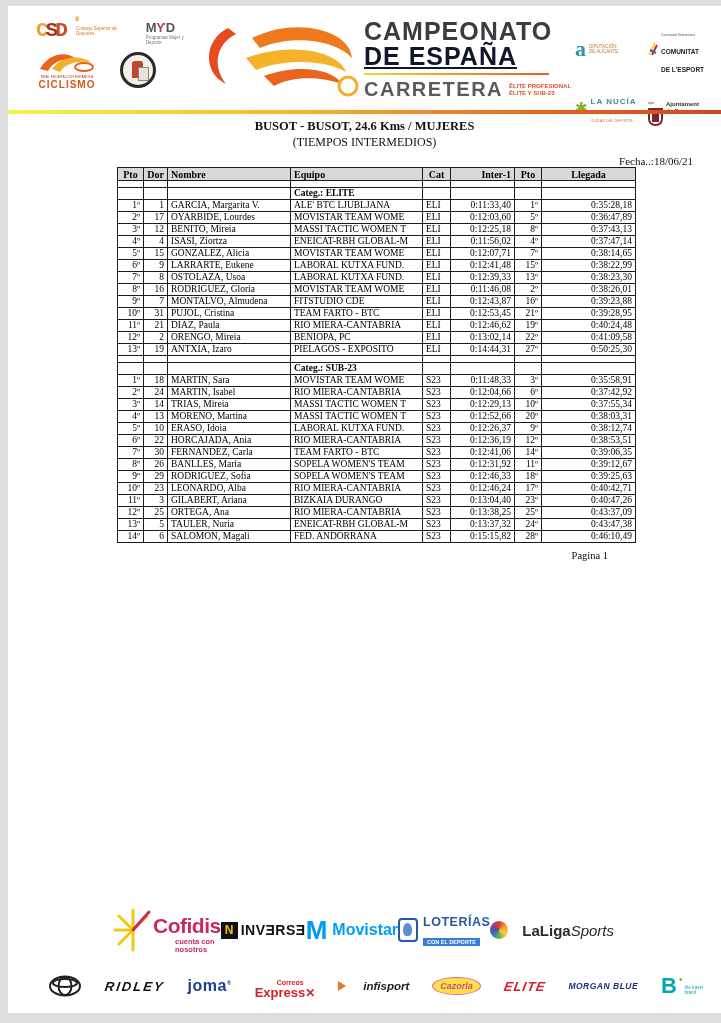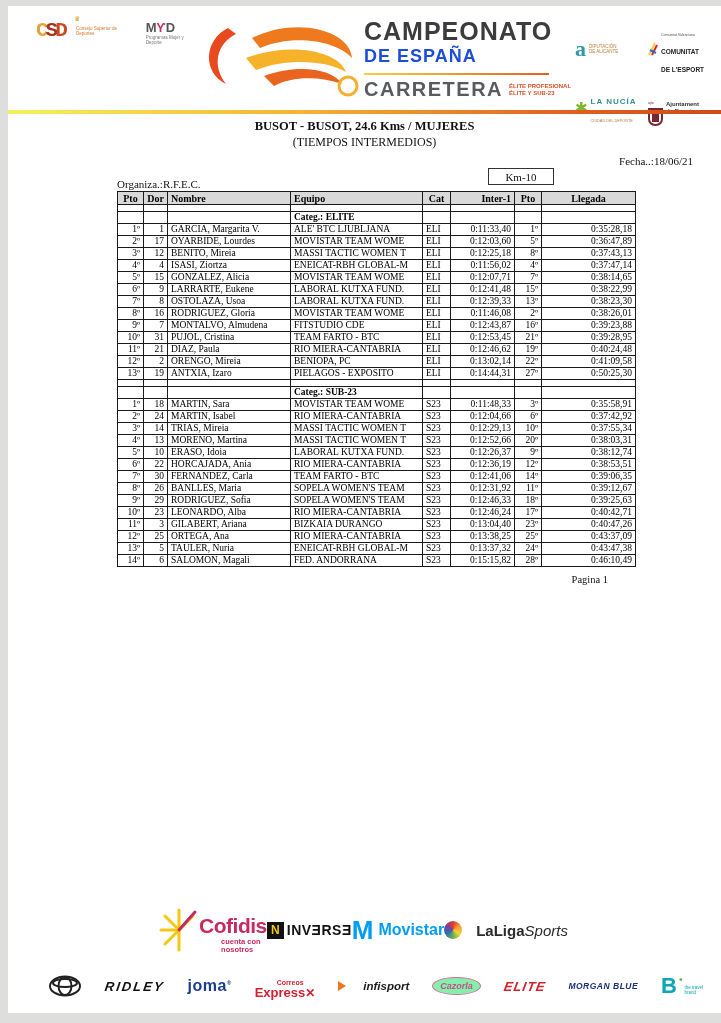--- a/index.html
+++ b/index.html
@@ -26,21 +26,21 @@
   .rfec-small { font-family:"Liberation Sans",sans-serif; font-size:3.5px; color:#b5451f; }
   .rfec-big { font-family:"Liberation Sans",sans-serif; font-weight:bold; font-size:10px; letter-spacing:1px; color:#d45a1e; }
   .crest { width:36px; height:36px; border-radius:50%; border:3.5px solid #2a2a2a; background:#f6efe8; position:relative; }
   .crest:before { content:""; position:absolute; left:9px; top:6px; width:11px; height:17px; background:#c2452f; border-radius:3px 3px 0 0; }
   .crest:after { content:""; position:absolute; left:15px; top:12px; width:9px; height:12px; background:#e8e2d8; border:1px solid #888; }
 
   .hdr-center { position:absolute; left:192px; top:8px; display:flex; align-items:center; }
   .swoosh { width:160px; height:92px; }
   .title-block { margin-left:4px; font-family:"Liberation Sans",sans-serif; }
   .title-l1 { font-size:25px; font-weight:bold; color:#3c3c3e; letter-spacing:1px; line-height:25px; }
-  .title-l2 { font-size:18px; font-weight:bold; color:#1d4ed8; letter-spacing:1px; line-height:25px; }
+  .title-l2 { font-size:25px; font-weight:bold; color:#0f172a; letter-spacing:1px; line-height:25px;text-decoration:underline; }
   .title-rule { height:2px; width:185px; margin:4px 0 3px 0; background:linear-gradient(90deg,#f3d23a,#e2611f); }
   .title-row3 { display:flex; align-items:center; gap:6px; }
   .title-l3 { font-size:20px; font-weight:bold; color:#5a5b5e; letter-spacing:1.5px; }
   .title-sub { font-size:6px; font-weight:bold; color:#d94f28; line-height:7px; }
 
   .hdr-right { position:absolute; right:6px; top:16px; width:140px; display:grid; grid-template-columns:1fr 1fr; row-gap:14px; column-gap:6px; font-family:"Liberation Sans",sans-serif; }
   .mini { display:flex; align-items:center; gap:3px; }
   .ali-a { color:#2e9aa6; font-size:22px; font-weight:bold; font-family:"Liberation Serif",serif; line-height:20px; }
   .ali-txt { font-size:4.5px; color:#c07a3a; line-height:5.5px; }
   .com-slash { width:10px; height:16px; }
@@ -106,21 +106,21 @@
   .ridley { font-weight:bold; font-style:italic; font-size:13px; letter-spacing:2px; color:#111; transform:skewX(-8deg); }
   .joma { color:#1b3f8f; font-weight:bold; font-size:16px; letter-spacing:0.5px; }
   .joma sup { font-size:6px; }
   .correos { text-align:left; line-height:9px; }
   .correos .l1 { color:#d5202e; font-size:7px; font-weight:bold; margin-left:22px; }
   .correos .l2 { color:#d5202e; font-size:13px; font-weight:bold; }
   .correos .x { color:#d5202e; font-size:12px; font-weight:bold; }
   .infisport { display:flex; align-items:center; gap:17px; }
   .inf-tri { width:0; height:0; border-left:8px solid #e87b1e; border-top:5px solid transparent; border-bottom:5px solid transparent; }
   .inf-name { color:#1a1a1a; font-weight:bold; font-style:italic; font-size:11.5px; }
-  .cazorla { border:1.5px solid #d66a9e; border-radius:50%; padding:3px 7px; color:#c74f8c; font-size:9px; font-weight:bold; font-style:italic; background:#86efac; }
+  .cazorla { border:1.5px solid #d66a9e; border-radius:50%; padding:3px 7px; color:#c74f8c; font-size:9px; font-weight:bold; font-style:italic; background:#fde047; }
   .elite { color:#d5202e; font-weight:800; font-style:italic; font-size:13px; letter-spacing:1px; transform:skewX(-10deg); }
   .morgan { color:#1a2f7a; font-weight:800; font-style:italic; font-size:8.5px; letter-spacing:0.5px; }
   .btravel { display:flex; align-items:flex-start; gap:2px; }
   .bt-b { color:#0aa6b7; font-size:22px; font-weight:bold; line-height:20px; }
   .bt-dot { color:#6ab04c; font-size:10px; line-height:8px; }
   .bt-txt { font-size:4.5px; color:#0aa6b7; line-height:5px; margin-top:9px; }
 </style>
 </head>
 <body>
 
@@ -133,20 +133,32 @@
         <div class="hdr-left-row1">
           <div class="csd">
             <div class="csd-crown">♛</div>
             <div class="csd-mark"><span class="c1">C</span><span class="c2">S</span><span class="c3">D</span></div>
             <div class="csd-txt">Consejo Superior de Deportes</div>
           </div>
           <div class="myd">
             <div class="myd-mark"><span>M</span><span class="fig">ϒ</span><span>D</span></div>
             <div class="myd-txt">Programas Mujer y Deporte</div>
           </div>
+        </div>
+        <div class="hdr-left-row2">
+          <div class="rfec">
+            <svg class="rfec-swoosh" viewBox="0 0 62 26">
+              <path d="M4 20 C 14 2, 34 2, 42 12 C 34 8, 18 10, 12 22 Z" fill="#e8641f"></path>
+              <path d="M16 20 C 26 6, 46 6, 56 14 C 46 11, 30 13, 24 23 Z" fill="#f3b02c"></path>
+              <ellipse cx="48" cy="18" rx="9" ry="4" fill="none" stroke="#e8641f" stroke-width="2"></ellipse>
+            </svg>
+            <div class="rfec-small">REAL FEDERACIÓN ESPAÑOLA</div>
+            <div class="rfec-big">CICLISMO</div>
+          </div>
+          <div class="crest"></div>
         </div>
       </div>
 
       <div class="hdr-center">
         <svg class="swoosh" viewBox="0 0 160 92">
           <path d="M28 14 C 4 26, 2 58, 26 70 C 12 52, 16 30, 36 20 Z" fill="#e8491f"></path>
           <path d="M52 24 C 96 2, 150 16, 152 44 C 136 26, 92 20, 60 34 Z" fill="#ef7a1e"></path>
           <path d="M46 44 C 88 28, 138 36, 146 58 C 126 46, 86 44, 56 56 Z" fill="#f6b32a"></path>
           <path d="M64 62 C 96 50, 132 54, 142 70 C 120 62, 92 62, 74 72 Z" fill="#e8641f"></path>
           <circle cx="148" cy="72" r="9" fill="none" stroke="#f3b02c" stroke-width="3"></circle>
@@ -187,24 +199,20 @@
         </div>
       </div>
 
       <div class="hdr-line"></div>
     </div>
 
     <div class="doc">
       <div class="event-title">BUSOT - BUSOT,  24.6 Kms / MUJERES</div>
       <div class="event-sub">(TIEMPOS INTERMEDIOS)</div>
       <div class="fecha">Fecha..:18/06/21</div>
-      <div class="pre-table">
-        <span class="organiza">Organiza.:R.F.E.C.</span>
-        <span class="km-box">Km-10</span>
-      </div>
 
       <table class="res">
         <thead>
             <tr>
               <th class="c0 w0">Pto</th>
               <th class="c1 w1">Dor</th>
               <th class="c2 w2">Nombre</th>
               <th class="c3 w3">Equipo</th>
               <th class="c4 w4">Cat</th>
               <th class="c5 w5">Inter-1</th>
@@ -546,20 +554,27 @@
           <span class="cofidis-name">Cofidis</span>
           <span class="cofidis-tag"><span>cuenta con</span><br><span>nosotros</span></span>
         </div>
         <div class="inverse">
           <span class="inv-box">N</span>
           <span class="inv-name">INVƎRSƎ</span>
         </div>
         <div class="movistar">
           <span class="mov-m">M</span>
           <span class="mov-name">Movistar</span>
+        </div>
+        <div class="loterias">
+          <span class="lot-icon"></span>
+          <span>
+            <span class="lot-name">LOTERÍAS</span><br>
+            <span class="lot-sub">CON EL DEPORTE</span>
+          </span>
         </div>
         <div class="laliga">
           <span class="ll-ball"></span>
           <span class="ll-name"><b>LaLiga</b><i>Sports</i></span>
         </div>
       </div>
 
       <div class="sp-row2">
         <svg class="toyota-svg" viewBox="0 0 34 22">
           <ellipse cx="17" cy="11" rx="15" ry="9.5" fill="none" stroke="#222" stroke-width="2"></ellipse>

